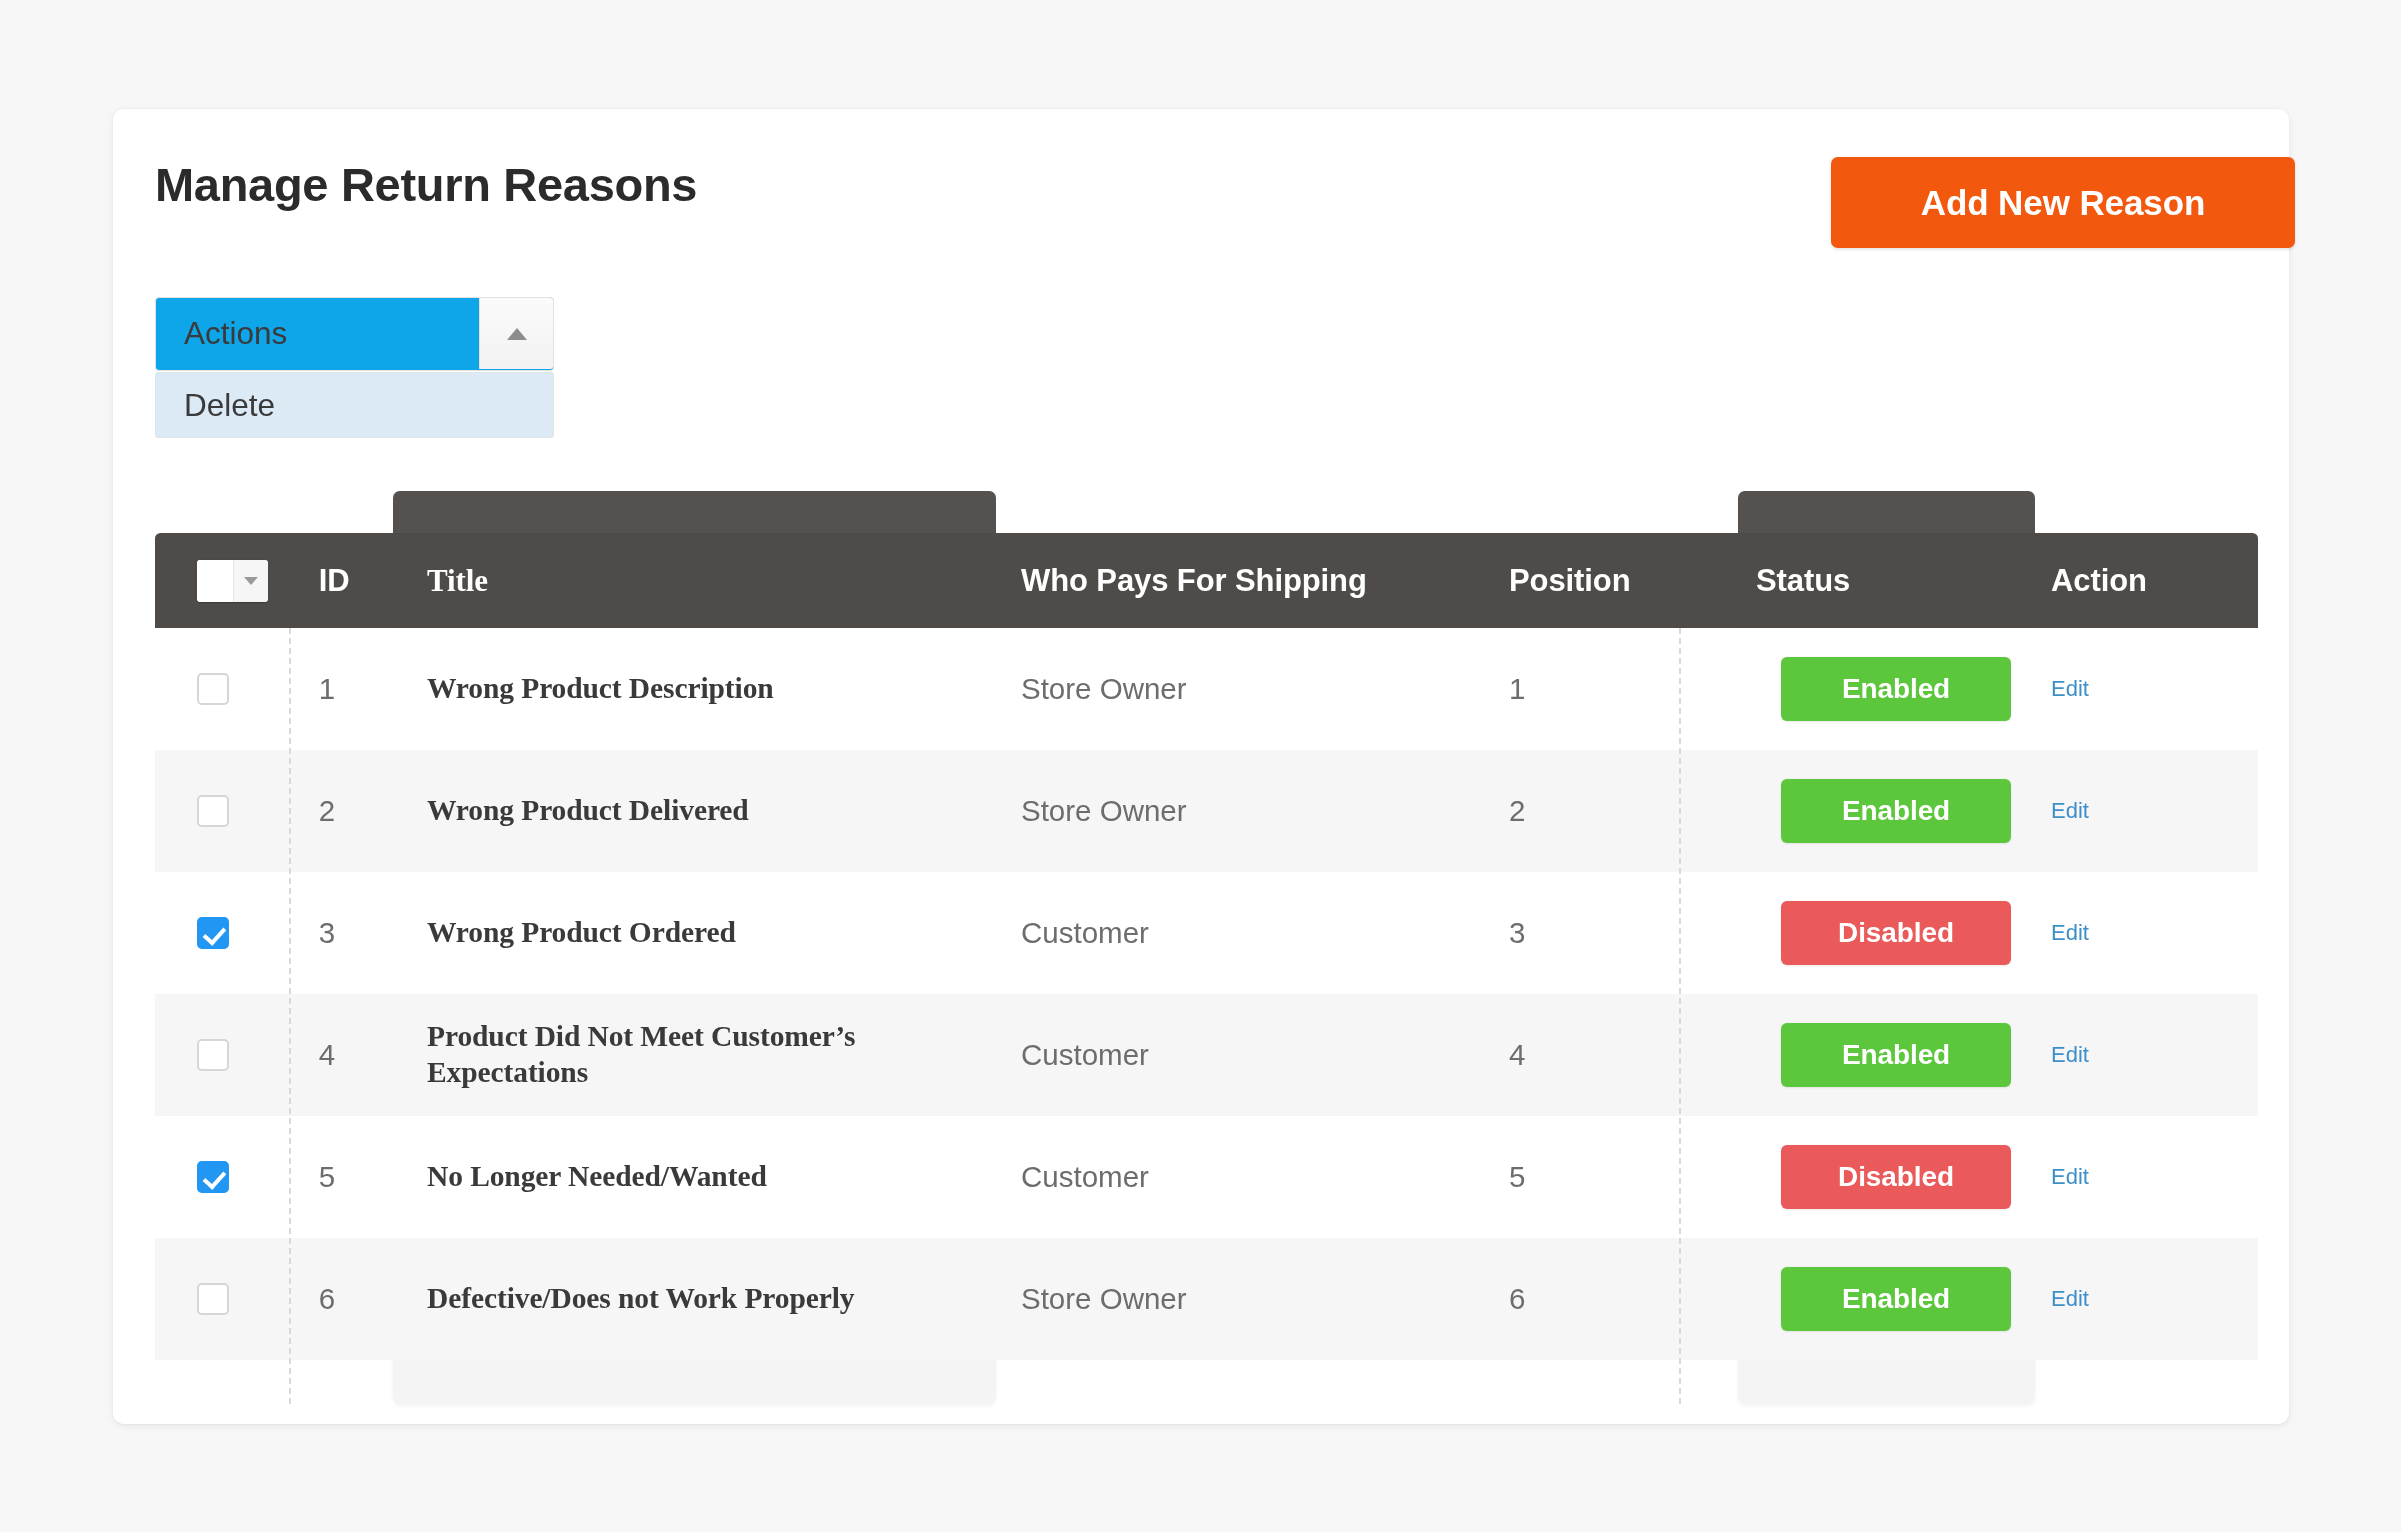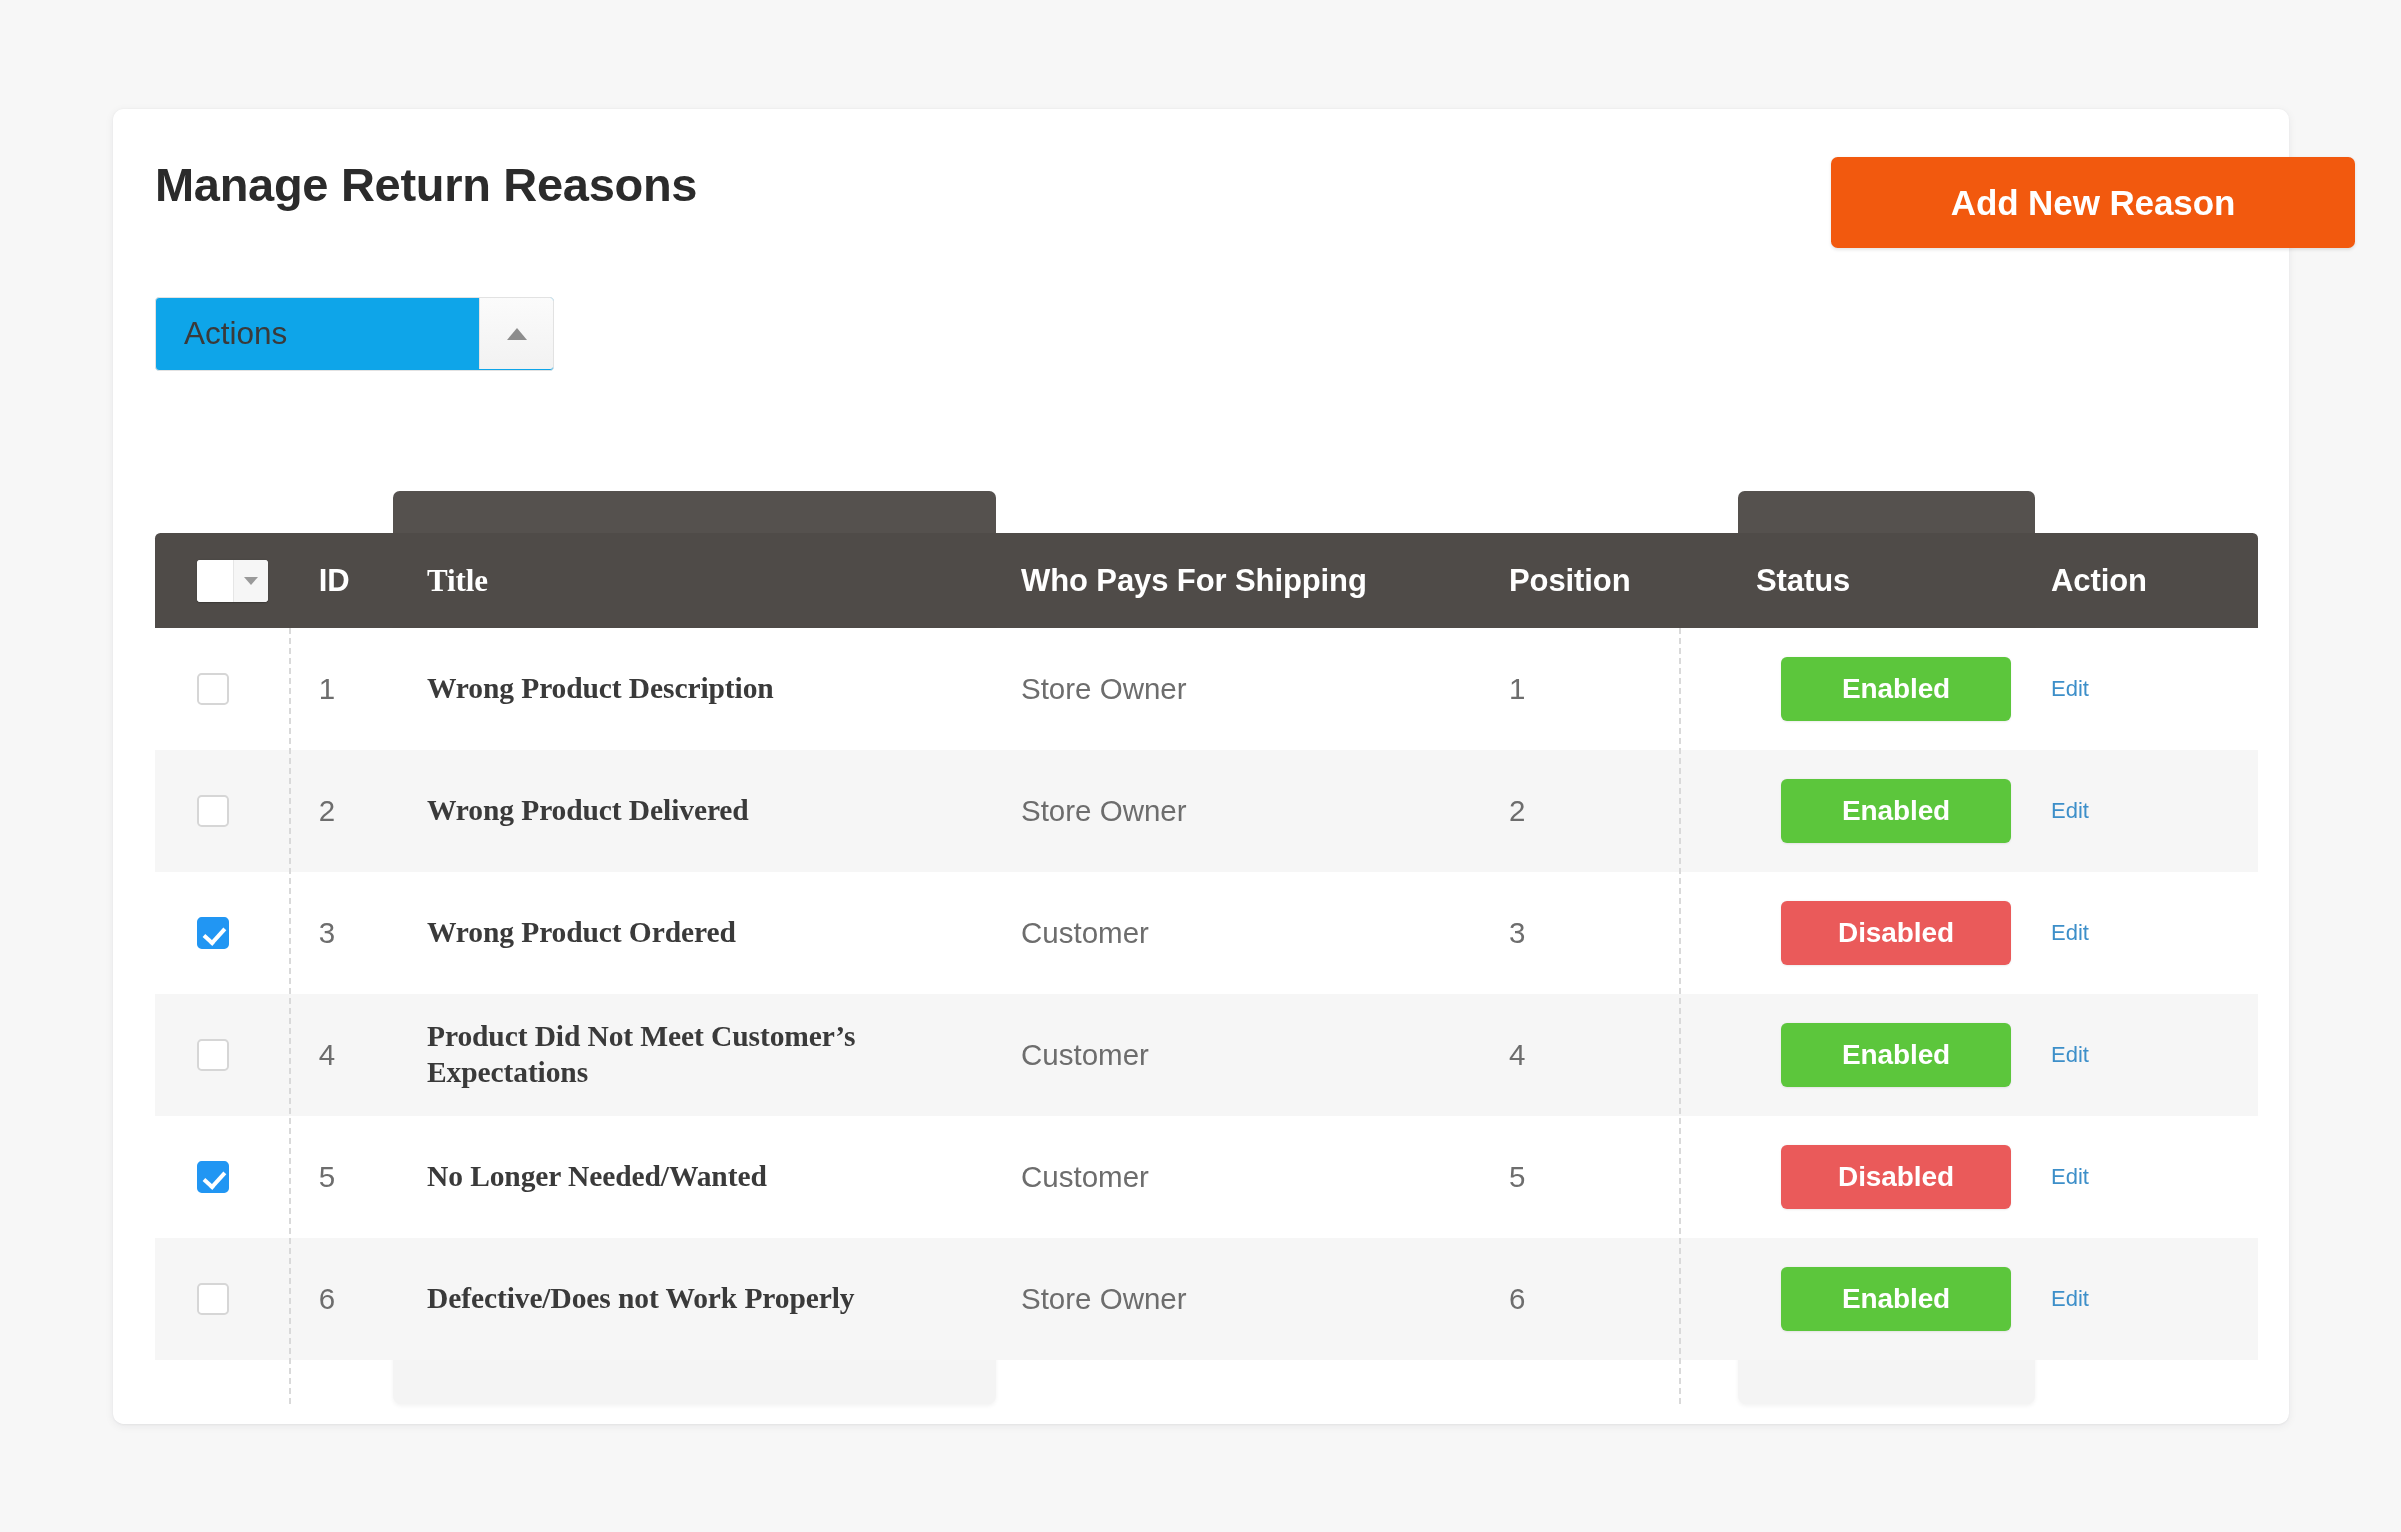--- a/index.html
+++ b/index.html
@@ -41,21 +41,21 @@
     font-weight: bold;
     color: #2b2b2b;
     letter-spacing: -0.3px;
     white-space: nowrap;
   }
 
   .add-btn {
     position: absolute;
     left: 1831px;
     top: 157px;
-    width: 524px;
+    width: 464px;
     height: 91px;
     background: #f2590e;
     border: none;
     border-radius: 6.7px;
     color: #ffffff;
     font-family: "Liberation Sans", sans-serif;
     font-size: 35px;
     font-weight: bold;
     letter-spacing: -0.1px;
     cursor: pointer;
@@ -328,20 +328,21 @@
 
   <button class="add-btn">Add New Reason</button>
 
   <div class="select-wrap">
     <div class="select-box">
       <span class="select-value">Actions</span>
       <span class="select-arrow-btn">
         <span class="caret-up"></span>
       </span>
     </div>
+    <div class="select-option">Delete</div>
   </div>
 
   <div class="col-overlay" id="overlay-title-head"></div>
   <div class="col-overlay" id="overlay-status-head"></div>
 
   <div class="col-body-overlay" id="overlay-title-body"></div>
   <div class="col-body-overlay" id="overlay-status-body"></div>
 
   <div class="dash" id="dash-1"></div>
   <div class="dash" id="dash-2"></div>

